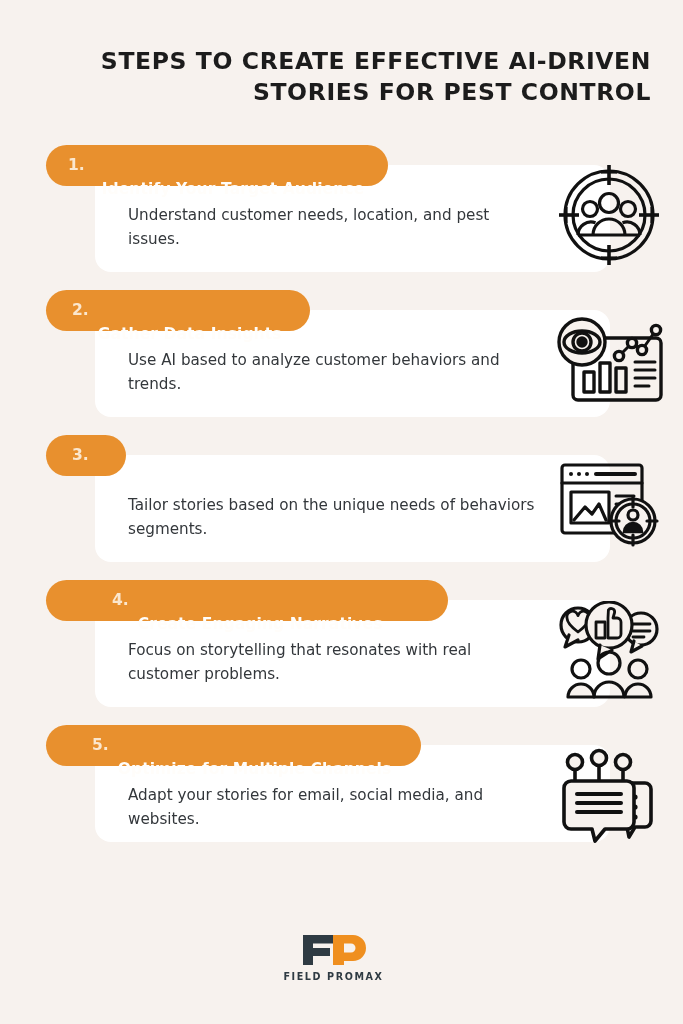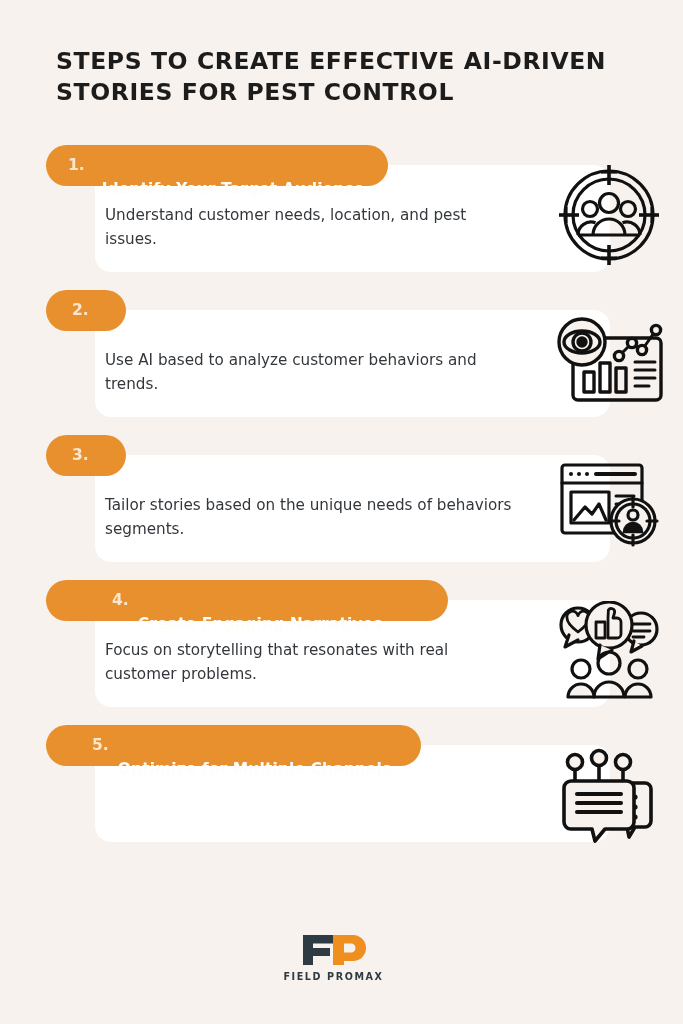--- a/index.html
+++ b/index.html
@@ -11,22 +11,22 @@
   }
 
   body {
     background: #f7f2ee;
     font-family: "Liberation Sans", sans-serif;
     position: relative;
   }
 
   
   .title-block {
-    padding: 46px 68px 0 56px;
-    text-align: left;
+    padding: 46px 32px 0 56px;
+    text-align: right;
   }
   .title-block h1 {
     font-family: "DejaVu Sans", sans-serif;
     font-size: 23.5px;
     line-height: 1.33;
     font-weight: bold;
     letter-spacing: 0.6px;
     color: #1c1c1c;
     text-transform: uppercase;
   }
@@ -88,21 +88,21 @@
   .step.s1 .step-pill { padding-left: 22px; padding-right: 24px; }
   .step.s1 .step-num { margin-right: 17px; }
   .step.s2 .step-pill { padding-left: 26px; padding-right: 28px; }
   .step.s3 .step-pill { padding-left: 26px; padding-right: 28px; }
   .step.s4 .step-pill { padding-left: 66px; padding-right: 66px; }
   .step.s5 .step-pill { padding-left: 46px; padding-right: 30px; }
 
   
   .step-desc {
     position: absolute;
-    left: 105px;
+    left: 128px;
     top: 58px;
     width: 400px;
     font-family: "DejaVu Sans", sans-serif;
     font-size: 15.2px;
     line-height: 1.62;
     color: #33373b;
     z-index: 2;
   }
   .step.s3 .step-desc,
   .step.s4 .step-desc,
@@ -180,20 +180,21 @@
         <path d="M83 72 a13 13 0 0 0 -17.5 -12.2"></path>
         <line x1="21" y1="72" x2="83" y2="72"></line>
       </svg>
     </div>
   </div>
 
   <div class="step s2">
     <div class="step-card"></div>
     <div class="step-pill">
       <span class="step-num">2.</span>
+      <span class="step-title">Gather Data Insights</span>
     </div>
     <div class="step-desc">Use AI based to analyze customer behaviors and trends.</div>
     <div class="step-icon">
       <svg width="116" height="100" viewBox="0 0 116 100" fill="none" stroke="#111111" stroke-width="3.4" stroke-linecap="round" stroke-linejoin="round">
         <rect x="22" y="28" width="88" height="62" rx="5"></rect>
 
         <rect x="33" y="62" width="10" height="20"></rect>
         <rect x="49" y="53" width="10" height="29"></rect>
         <rect x="65" y="58" width="10" height="24"></rect>
 
@@ -284,20 +285,21 @@
       </svg>
     </div>
   </div>
 
   <div class="step s5">
     <div class="step-card"></div>
     <div class="step-pill">
       <span class="step-num">5.</span>
       <span class="step-title">Optimize for Multiple Channels</span>
     </div>
+    <div class="step-desc">Adapt your stories for email, social media, and websites.</div>
     <div class="step-icon">
       <svg width="104" height="100" viewBox="0 0 104 100" fill="none" stroke="#111111" stroke-width="3.6" stroke-linecap="round" stroke-linejoin="round">
 
         <path d="M60 38 h28 a6 6 0 0 1 6 6 v32 a6 6 0 0 1 -6 6 h-10 l-6 10 l-2 -10 h-10 a6 6 0 0 1 -6 -6 v-32 a6 6 0 0 1 6 -6 z" fill="#f7f2ee"></path>
         <circle cx="78" cy="52" r="2.6" fill="#111111" stroke="none"></circle>
         <circle cx="78" cy="62" r="2.6" fill="#111111" stroke="none"></circle>
         <circle cx="78" cy="72" r="2.6" fill="#111111" stroke="none"></circle>
 
         <line x1="18" y1="38" x2="18" y2="24"></line>
         <line x1="42" y1="36" x2="42" y2="20"></line>

